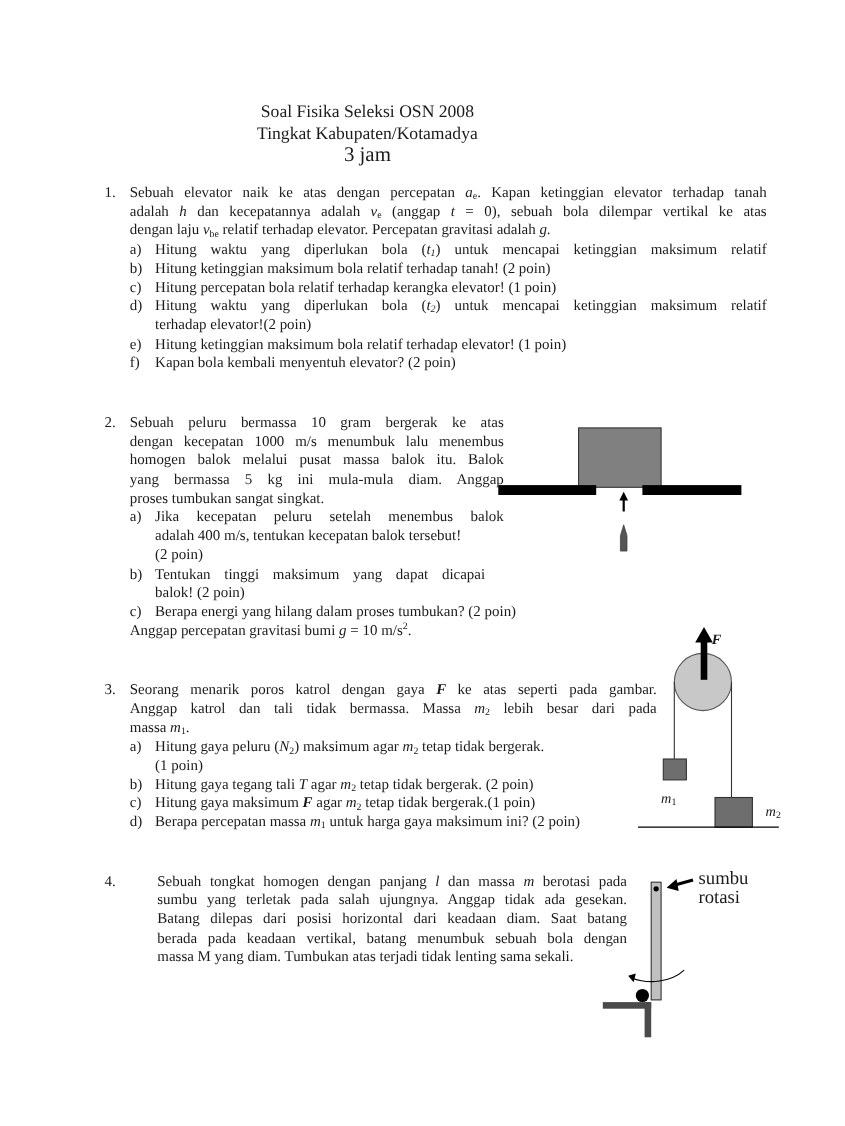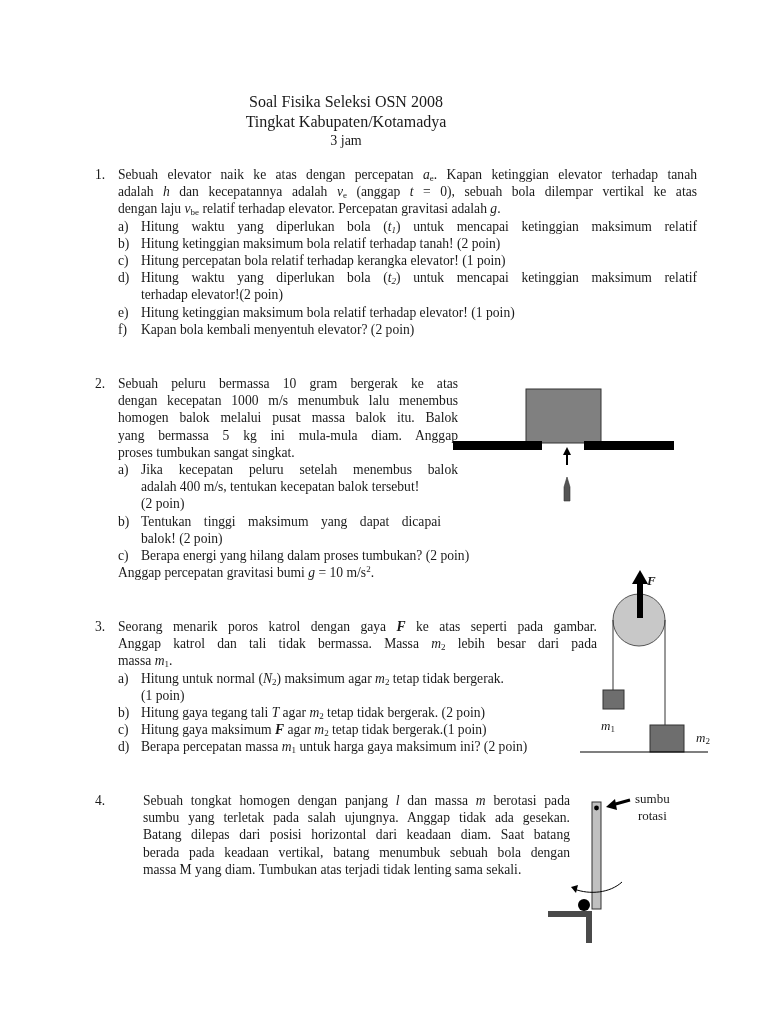--- a/index.html
+++ b/index.html
@@ -1,20 +1,20 @@
 <!DOCTYPE html>
 <html><head>
   <meta charset="utf-8">
   <style>
     html, body { margin: 0; padding: 0; background: #ffffff; }
     body { width: 768px; height: 1024px; position: relative; overflow: hidden;
            font-family: "Liberation Serif", "DejaVu Serif", serif; color: #1a1a1a; }
-    .title-block { position: absolute; left: 16px; top: 92px; width: 660px; text-align: center; }
+    .title-block { position: absolute; left: 4px; top: 92px; width: 660px; text-align: center; }
     .title-line { font-size: 16px; line-height: 20px; }
-    .title-sub { font-size: 14px; line-height: 17px; }
+    .title-sub { font-size: 19px; line-height: 17px; }
     .q { position: absolute; font-size: 13.6px; line-height: 17.2px; }
     .q .num { position: absolute; left: 0; top: 0; }
     .q .body { position: absolute; left: 23px; top: 0; text-align: justify; }
     .item { position: relative; padding-left: 23px; text-align: justify; }
     .item .lbl { position: absolute; left: 0; top: 0; }
     .line { display: block; }
     .just { text-align: justify; text-align-last: justify; }
     i { font-style: italic; }
     b { font-weight: bold; }
     sub { font-size: 9px; vertical-align: -2px; line-height: 0; }
@@ -105,21 +105,21 @@
 
 <div class="q" style="left:95px; top:618px; width:500px;">
   <span class="num">3.</span>
   <div class="body" style="width:479px;">
     <span class="line just"><span>Seorang menarik poros katrol dengan gaya </span><b><i>F</i></b><span> ke atas seperti pada gambar.</span></span>
     <span class="line just"><span>Anggap katrol dan tali tidak bermassa. Massa </span><i>m</i><sub>2</sub><span> lebih besar dari pada</span></span>
     <span class="line"><span>massa </span><i>m</i><sub>1</sub><span>.</span></span>
 
     <div class="item">
       <span class="lbl">a)</span>
-      <span class="line"><span>Hitung untuk normal (</span><i>N</i><sub>2</sub><span>) maksimum agar </span><i>m</i><sub>2</sub><span> tetap tidak bergerak.</span></span>
+      <span class="line"><span>Hitung gaya peluru (</span><i>N</i><sub>2</sub><span>) maksimum agar </span><i>m</i><sub>2</sub><span> tetap tidak bergerak.</span></span>
       <span class="line">(1 poin)</span>
     </div>
     <div class="item">
       <span class="lbl">b)</span>
       <span class="line"><span>Hitung gaya tegang tali </span><i>T</i><span> agar </span><i>m</i><sub>2</sub><span> tetap tidak bergerak. (2 poin)</span></span>
     </div>
     <div class="item">
       <span class="lbl">c)</span>
       <span class="line"><span>Hitung gaya maksimum </span><b><i>F</i></b><span> agar </span><i>m</i><sub>2</sub><span> tetap tidak bergerak.(1 poin)</span></span>
     </div>
@@ -159,16 +159,16 @@
   <rect x="52" y="17" width="9" height="107" fill="#c0c0c0" stroke="#333" stroke-width="1"></rect>
   <circle cx="56.5" cy="23" r="2.4" fill="#000"></circle>
   <line x1="90" y1="15" x2="72" y2="20" stroke="#000" stroke-width="3"></line>
   <polygon points="66,22 75,14 77,25" fill="#000"></polygon>
   <path d="M82,97 C70,108 50,110 34,104" fill="none" stroke="#000" stroke-width="1"></path>
   <polygon points="31,102 38,100 36,108" fill="#000"></polygon>
   <circle cx="44" cy="120" r="6" fill="#000"></circle>
   <rect x="8" y="126" width="44" height="6" fill="#4a4a4a"></rect>
   <rect x="46" y="126" width="6" height="32" fill="#4a4a4a"></rect>
 </svg>
-<div class="fig-label" style="left:635px; top:790px; line-height:17px; font-size:13px;text-align:center;">
+<div class="fig-label" style="left:635px; top:790px; line-height:17px; font-size:17px;">
   <div>sumbu</div>
   <div>rotasi</div>
 </div>
 
 </body></html>

